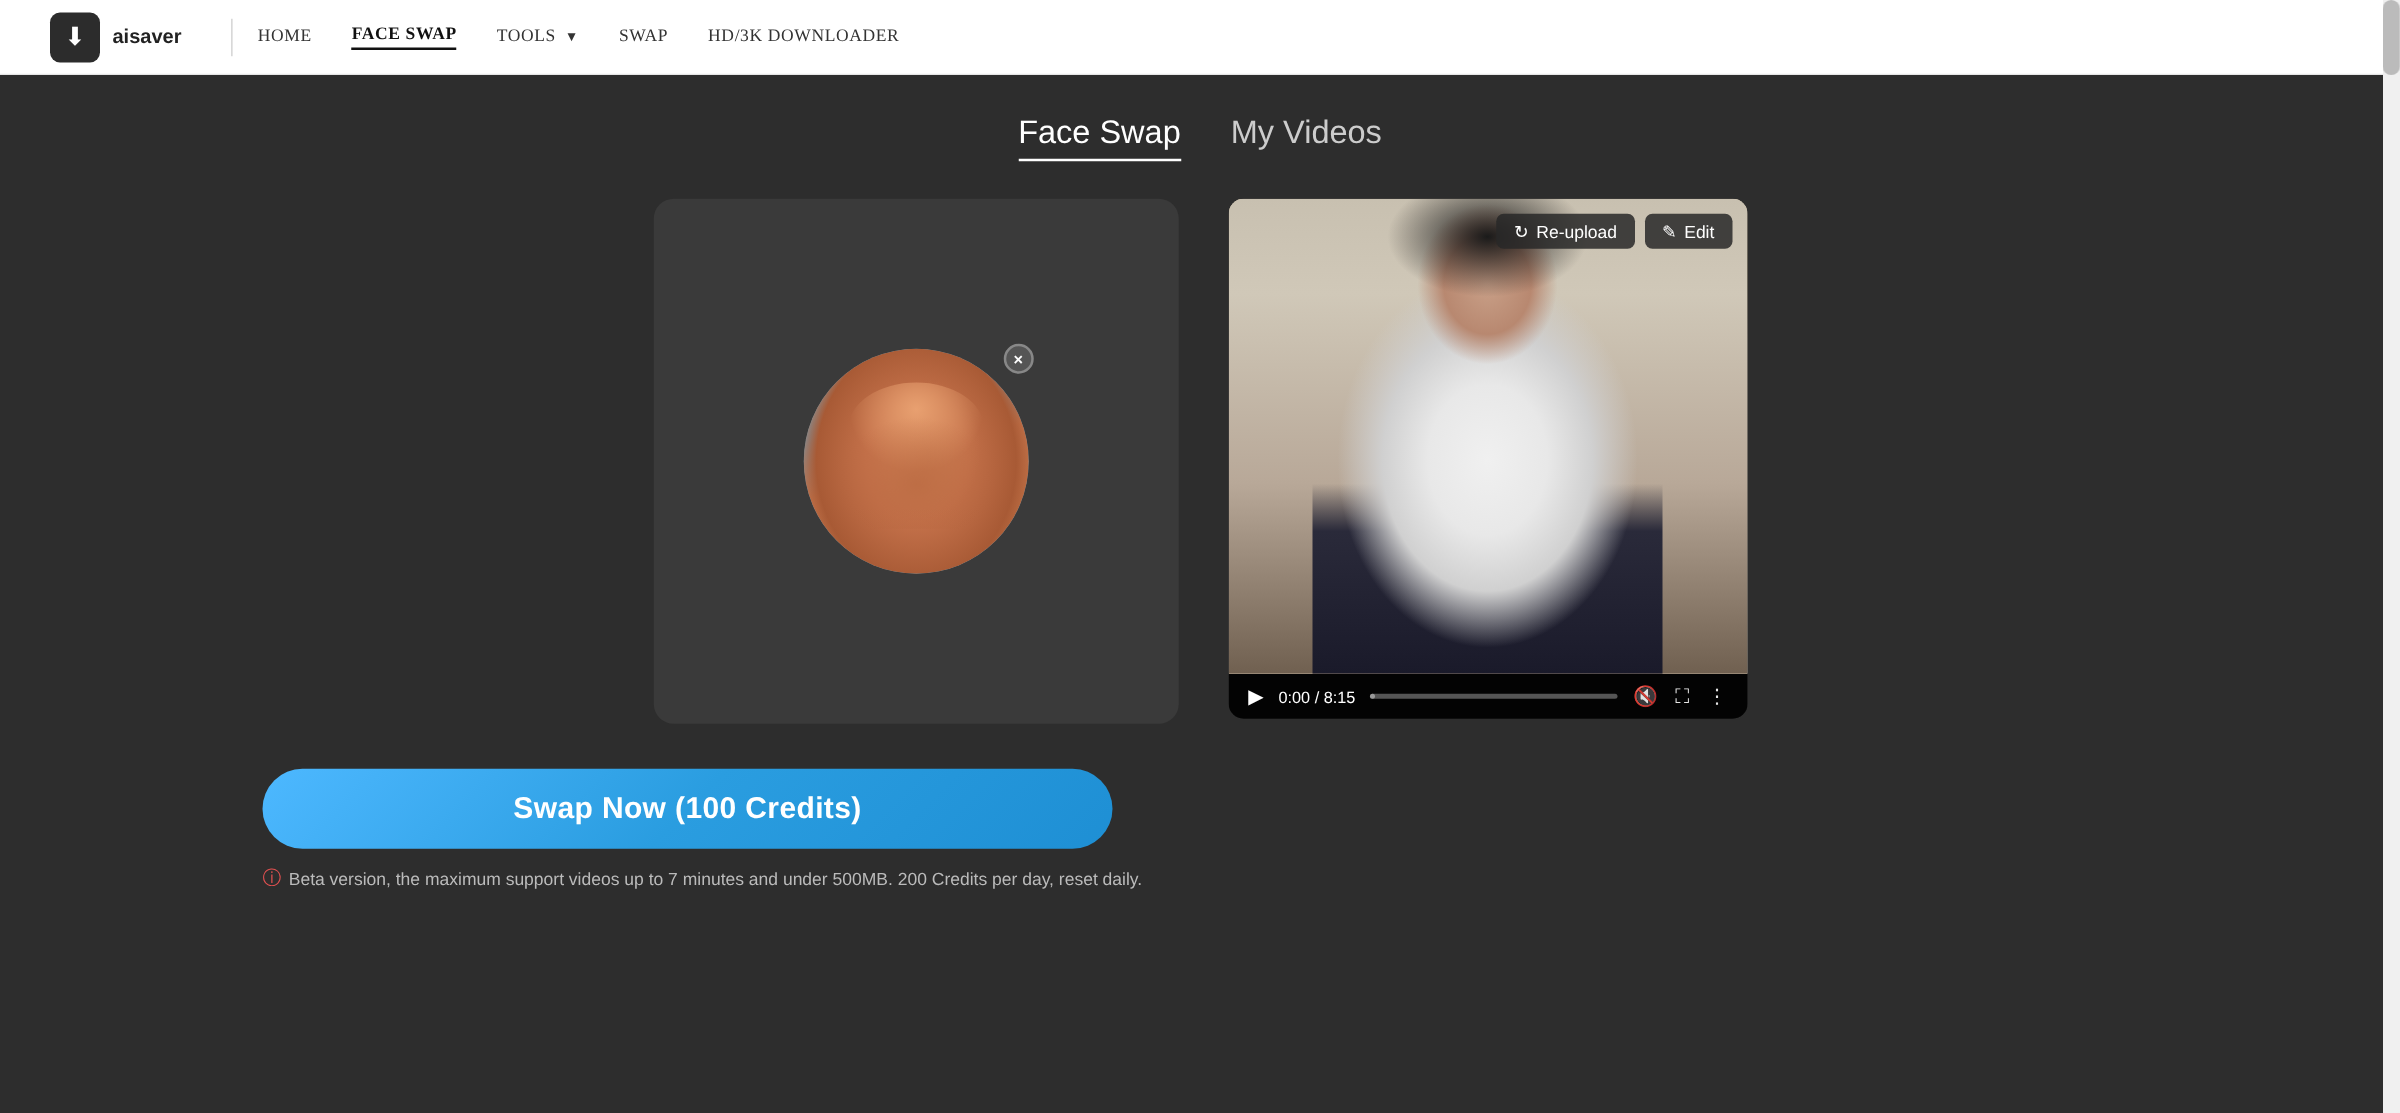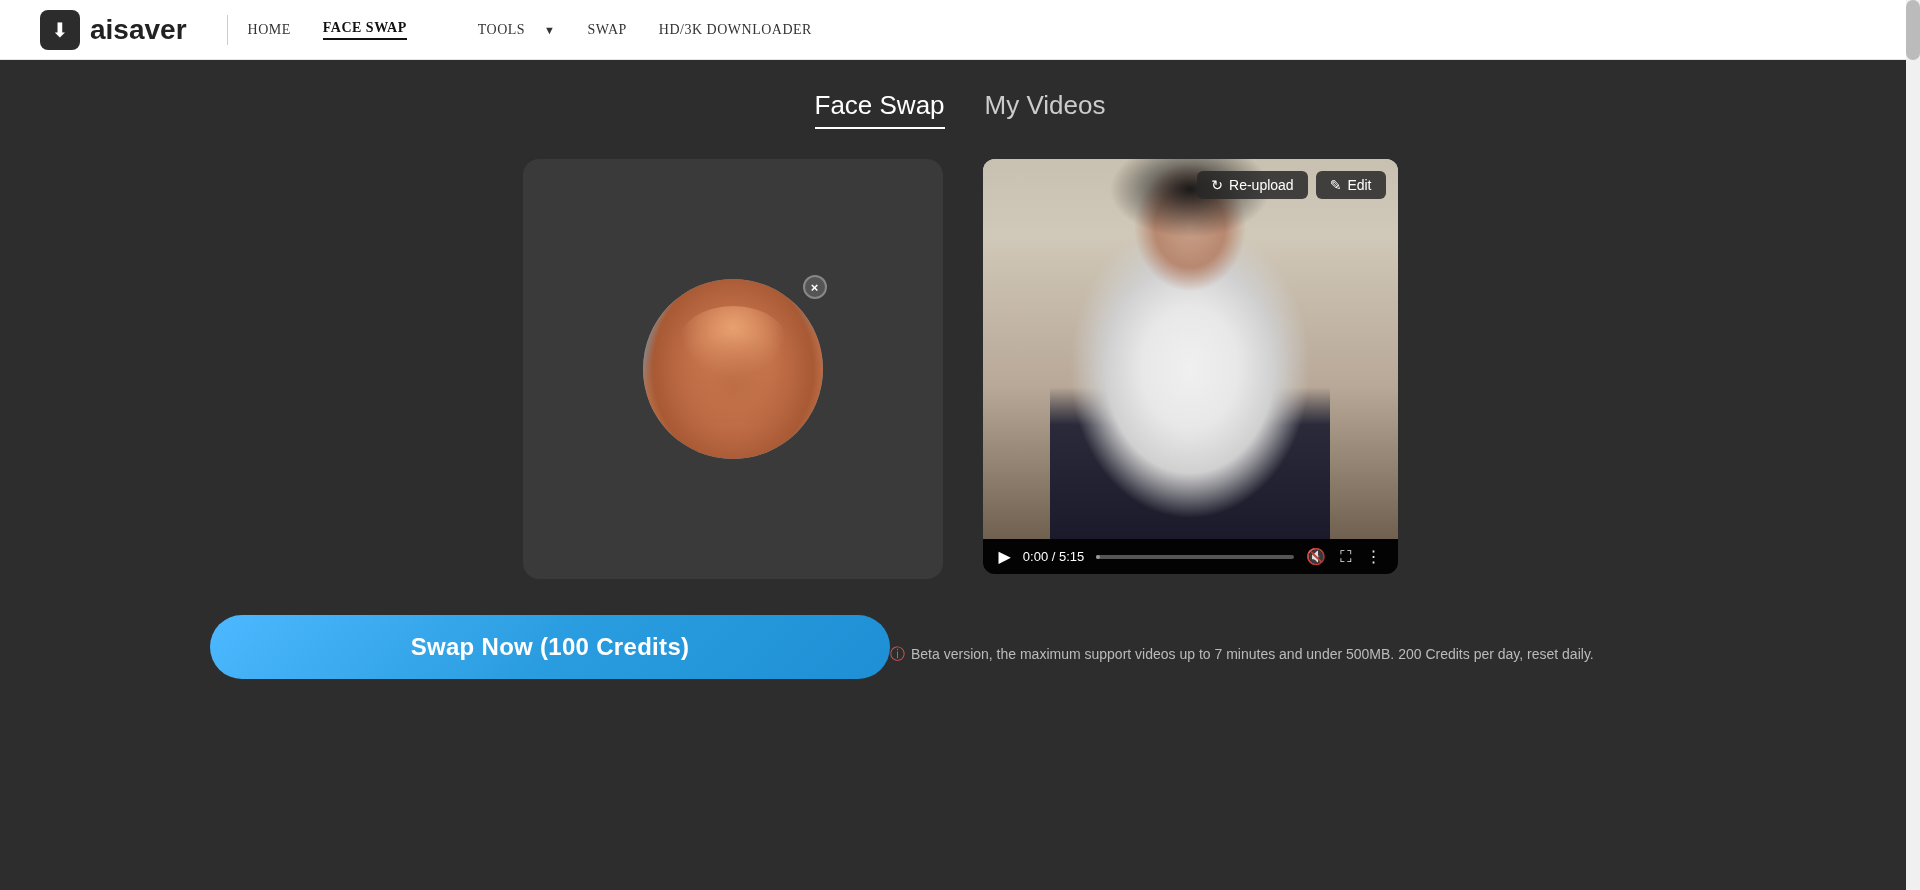--- a/index.html
+++ b/index.html
@@ -32,21 +32,21 @@
       height: 40px;
       background: #2c2c2c;
       border-radius: 8px;
       display: flex;
       align-items: center;
       justify-content: center;
       color: white;
       font-size: 20px;
     }
     .logo-text {
-      font-size: 28px;
+      font-size: 16px;
       font-weight: 600;
       color: #222;
     }
     .header-divider {
       width: 1px;
       height: 30px;
       background: #ccc;
       margin: 0 20px;
     }
     nav {
@@ -65,23 +65,22 @@
     }
     .nav-item.active {
       color: #111;
       font-weight: 700;
       border-bottom: 2px solid #111;
       padding-bottom: 2px;
     }
     .nav-tools {
       display: flex;
       align-items: center;
-      gap: 16px;
-      cursor: pointer;
-      margin-left: 39px;
+      gap: 4px;
+      cursor: pointer;
     }
     .scrollbar-area {
       position: fixed;
       right: 0;
       top: 0;
       width: 14px;
       height: 890px;
       background: #f0f0f0;
     }
     .scrollbar-thumb {
@@ -311,21 +310,22 @@
       font-size: 16px;
     }
     .ctrl-icon {
       cursor: pointer;
       opacity: 0.9;
     }
 
     
     .swap-section {
       display: flex;
-      align-items: center;
+      flex-direction: column;
+      align-items: flex-start;
       margin-top: 36px;
     }
     .swap-btn {
       background: linear-gradient(135deg, #4db8ff 0%, #2a9de0 50%, #1e8fd4 100%);
       border: none;
       border-radius: 50px;
       color: #fff;
       font-size: 24px;
       font-weight: 600;
       padding: 18px 0;
@@ -405,21 +405,21 @@
       </div>
 
       <div class="video-thumbnail">
         <div class="video-person"></div>
       </div>
 
       <div class="video-controls">
         <div class="play-btn">
           <span>▶</span>
         </div>
-        <span class="time-display">0:00 / 5:15</span>
+        <span class="time-display">0:00 / 8:15</span>
         <div class="progress-bar-container">
           <div class="progress-bar-fill"></div>
         </div>
         <div class="video-controls-right">
           <span class="ctrl-icon">🔇</span>
           <span class="ctrl-icon">⛶</span>
           <span class="ctrl-icon">⋮</span>
         </div>
       </div>
     </div>

